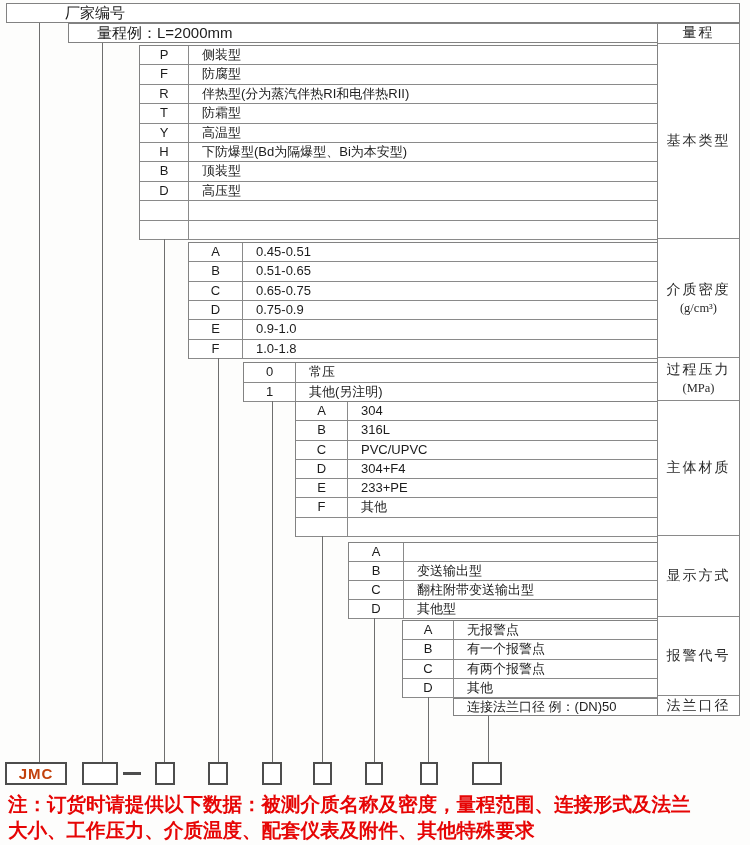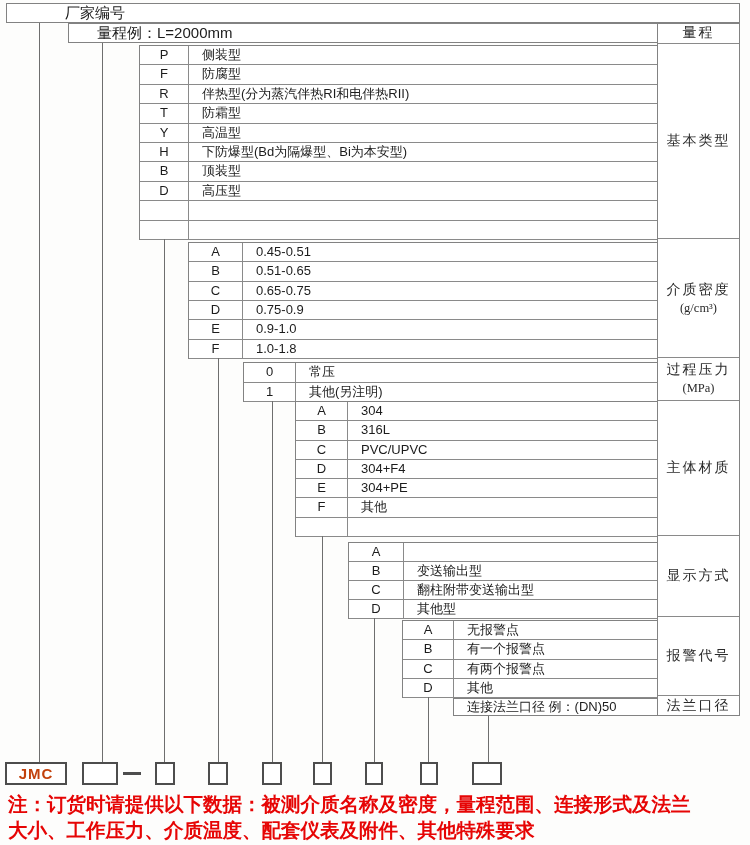--- a/index.html
+++ b/index.html
@@ -136,21 +136,21 @@
       <div class="trow" style="height: 19.3px; line-height: 18.3px;">
         <div class="code" style="width: 52px;">C</div>
         <div class="desc">PVC/UPVC</div>
       </div>
       <div class="trow" style="height: 19.3px; line-height: 18.3px;">
         <div class="code" style="width: 52px;">D</div>
         <div class="desc">304+F4</div>
       </div>
       <div class="trow" style="height: 19.3px; line-height: 18.3px;">
         <div class="code" style="width: 52px;">E</div>
-        <div class="desc">304+PE</div>
+        <div class="desc">233+PE</div>
       </div>
       <div class="trow" style="height: 19.3px; line-height: 18.3px;">
         <div class="code" style="width: 52px;">F</div>
         <div class="desc">其他</div>
       </div>
       <div class="trow" style="height: 19.3px; line-height: 18.3px;">
         <div class="code" style="width: 52px;"></div>
         <div class="desc"></div>
       </div>
     </div>

